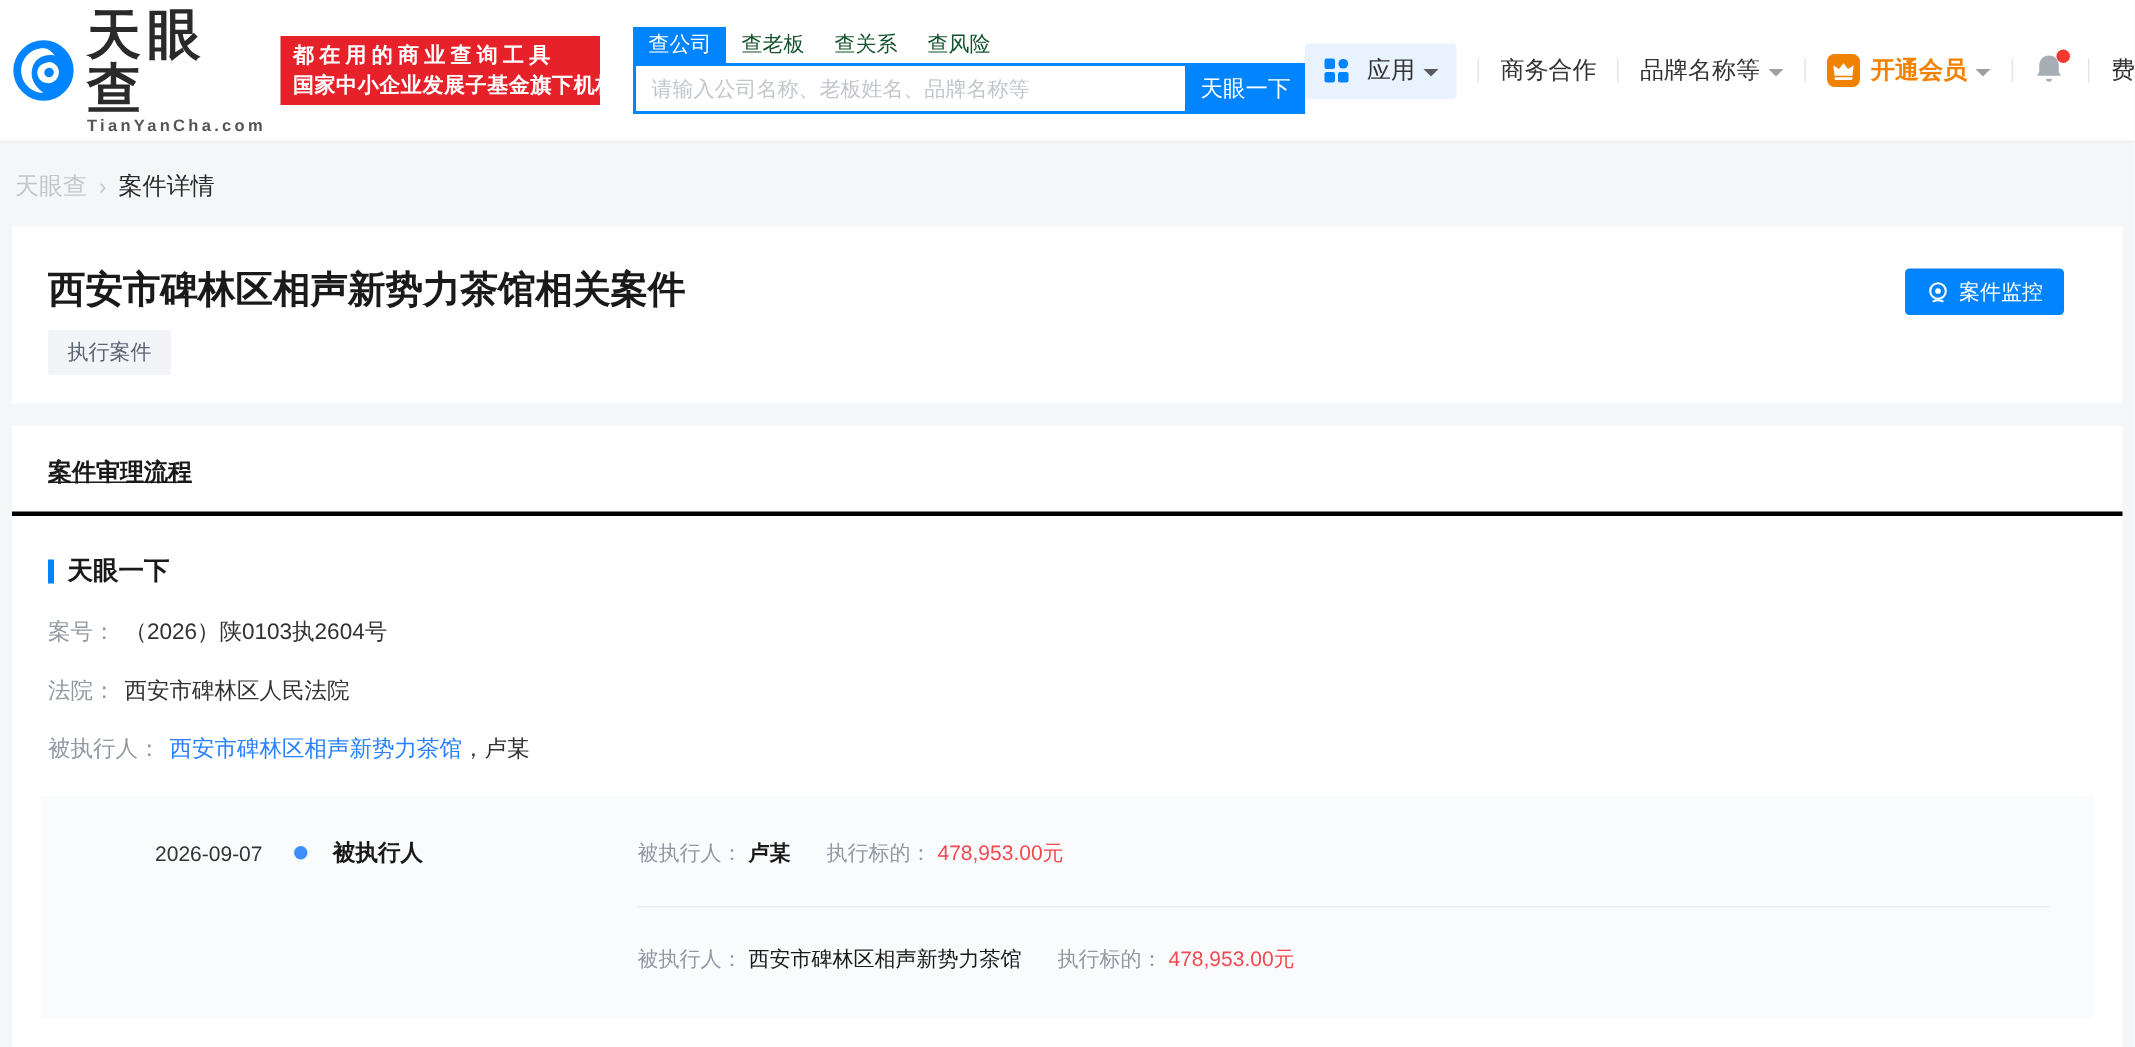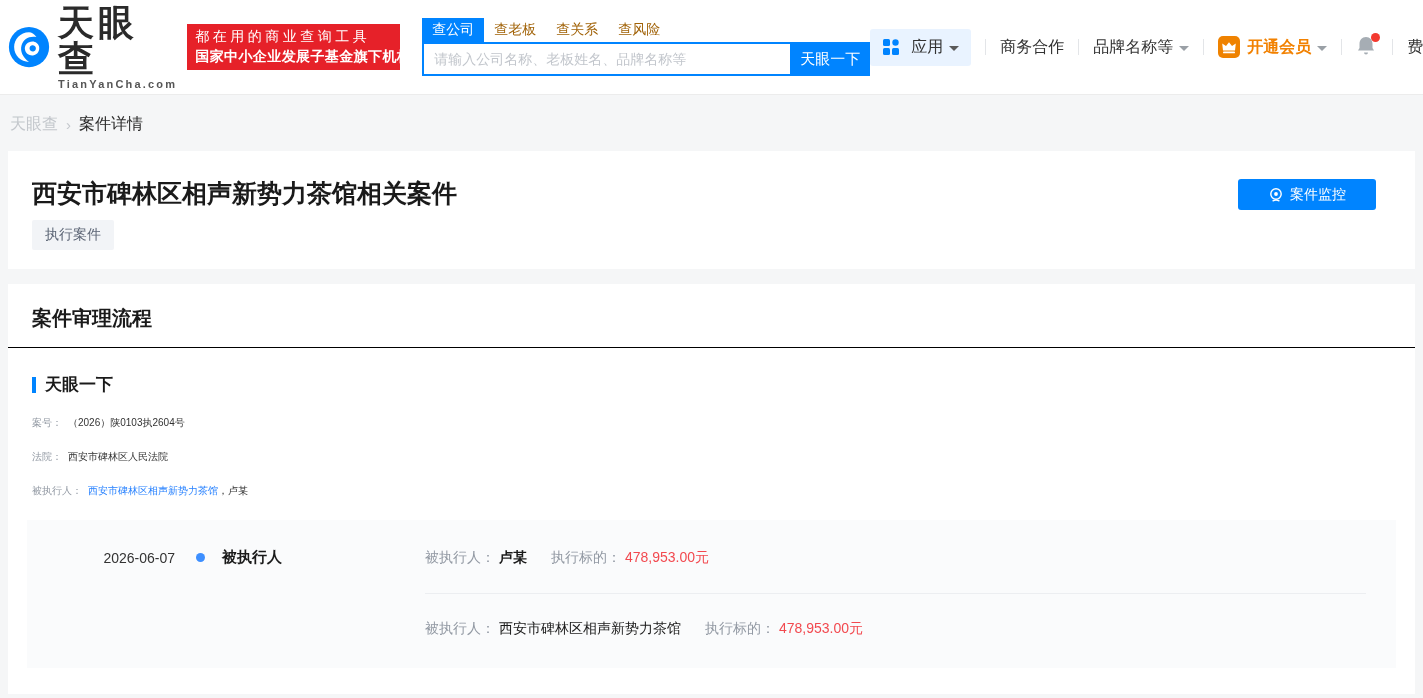--- a/index.html
+++ b/index.html
@@ -15,26 +15,26 @@
   }
   .logo { display:flex; align-items:center; cursor:pointer; }
   .logo-mark { width:42px; height:42px; flex:none; }
   .logo-text { margin-left:8px; }
   .logo-brand { font-size:36px; font-weight:bold; color:#2a2a2a; letter-spacing:4px; line-height:36px; }
   .logo-domain { font-size:11px; font-weight:bold; color:#555; letter-spacing:2.2px; margin-top:1px; }
   .banner {
     margin-left:10px; background:#e62129; color:#fff; width:213px; height:46px;
     display:flex; flex-direction:column; justify-content:center; padding:0 8px; flex:none;
   }
-  .banner-line1 { font-size:14px; font-weight:normal; letter-spacing:3.5px; white-space:nowrap; }
+  .banner-line1 { font-size:14px; font-weight:bold; letter-spacing:3.5px; white-space:nowrap; }
   .banner-line2 { font-size:14px; font-weight:bold; letter-spacing:0.4px; white-space:nowrap; margin-top:2px; }
   .search-module { margin-left:22px; width:448px; flex:none; }
   .search-tabs { display:flex; height:24px; align-items:flex-end; }
   .search-tab {
-    font-size:14px; color:#a16207; padding:3px 10px 4px; cursor:pointer; line-height:17px;
+    font-size:14px; color:#14532d; padding:3px 10px 4px; cursor:pointer; line-height:17px;
   }
   .search-tab.active { background:#0084ff; color:#fff; }
   .search-bar { display:flex; height:34px; }
   .search-input {
     flex:1; border:2px solid #0084ff; border-right:none; outline:none;
     font-size:14px; padding:0 10px; color:#333;
     font-family:"Liberation Sans","DejaVu Sans",sans-serif;
   }
   .search-input::placeholder { color:#c2c6cc; }
   .search-btn {
@@ -61,33 +61,34 @@
   
   .card { background:#fff; margin:0 8px; }
   .title-card { padding:28px 24px 22px; position:relative; height:118px; }
   .case-title { font-size:25px; font-weight:bold; color:#1a1a1a; line-height:28px; }
   .case-tag {
     display:inline-block; margin-top:13px; background:#f2f4f7; color:#5c6575;
     font-size:14px; padding:6px 13px; border-radius:2px;
   }
   .monitor-btn {
     position:absolute; right:39px; top:28px; background:#0084ff; color:#fff; border:none;
-    font-size:14px; padding:0 30px; height:31px; border-radius:3px; cursor:pointer;
+    font-size:14px; padding:0 14px; height:31px; border-radius:3px; cursor:pointer;
     display:flex; align-items:center; font-family:inherit;
   }
   .monitor-btn svg { margin-right:6px; }
   .process-card { margin-top:15px; padding-bottom:26px; min-height:365px; }
   .section-header {
-    padding:21px 24px 15px; font-size:20px; font-weight:bold; color:#1a1a1a;
-    border-bottom:1px solid #000000;
+    padding:21px 24px 15px; font-size:16px; font-weight:bold; color:#1a1a1a;
+    border-bottom:3px solid #000000;
+    text-decoration:underline;
   }
   .stage-header { display:flex; align-items:center; padding:25px 24px 0; }
   .stage-bar { width:4px; height:16px; background:#0084ff; margin-right:9px; flex:none; }
   .stage-title { font-size:17px; font-weight:bold; color:#1a1a1a; }
-  .field-row { padding:0 24px; margin-top:20px; font-size:10px; display:flex; }
+  .field-row { padding:0 24px; margin-top:20px; font-size:15px; display:flex; }
   .field-label { color:#9299a3; white-space:pre; }
   .field-value { color:#333; margin-left:6px; }
   .link { color:#2882ff; cursor:pointer; text-decoration:none; }
   
   .timeline { background:#fafbfc; margin:22px 19px 0; padding:28px 0 30px; }
   .tl-row { display:flex; }
   .tl-left { width:398px; flex:none; display:flex; align-items:center; justify-content:flex-start; }
   .tl-date { width:148px; text-align:right; font-size:14px; color:#333; }
   .tl-dot { width:9px; height:9px; border-radius:50%; background:#3d8fff; margin:0 17px 0 21px; flex:none; }
   .tl-node-title { font-size:15px; font-weight:bold; color:#1a1a1a; }
@@ -217,21 +218,21 @@
   </div>
   <div class="field-row">
     <span class="field-label">被执行人：</span>
     <span class="field-value link">西安市碑林区相声新势力茶馆</span>
     <span class="field-value" style="margin-left:0">，卢某</span>
   </div>
 
   <div class="timeline">
     <div class="tl-row">
       <div class="tl-left">
-        <span class="tl-date">2026-06-07</span>
+        <span class="tl-date">2026-09-07</span>
         <span class="tl-dot"></span>
         <span class="tl-node-title">被执行人</span>
       </div>
       <div class="tl-detail">
         <span class="pair">
           <span class="pair-label">被执行人：</span>
           <span class="pair-value">卢某</span>
         </span>
         <span class="pair amount-pair">
           <span class="pair-label">执行标的：</span>

